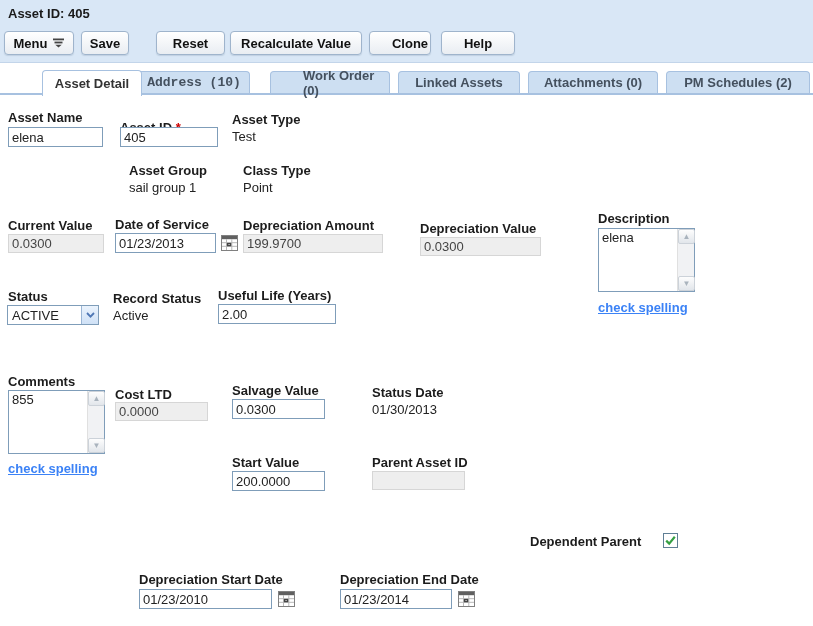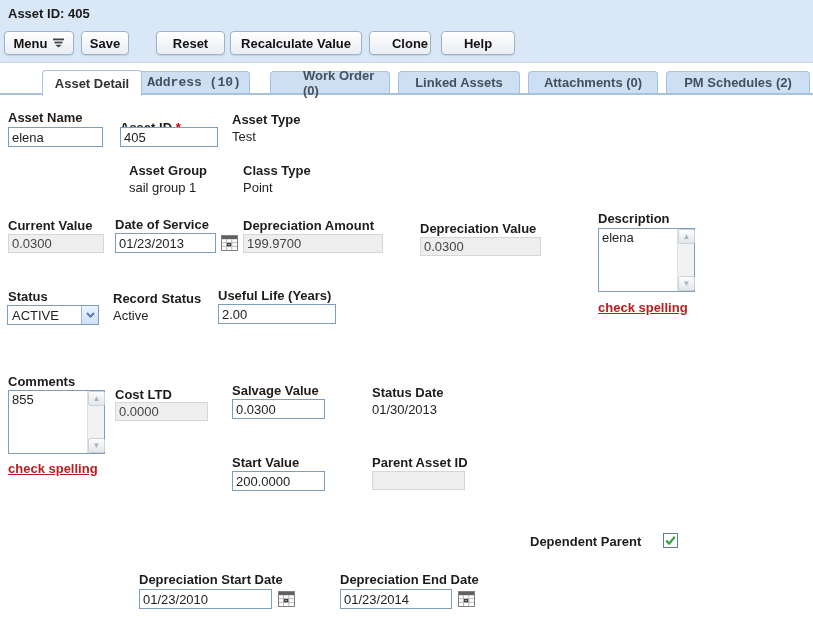--- a/index.html
+++ b/index.html
@@ -27,21 +27,21 @@
   .tab.active { top:70px; height:26px; background:#ffffff; color:#333; z-index:3; }
 
   
   .lbl { position:absolute; font-size:13px; font-weight:bold; color:#1c1c1c; white-space:nowrap; }
   .val { position:absolute; font-size:13px; color:#222; white-space:nowrap; }
   .req { color:#cc0000; font-weight:bold; }
   .inp { position:absolute; height:20px; border:1px solid #7f9db9; background:#fff;
          font-family:"Liberation Sans",sans-serif; font-size:13px; color:#222; padding:1px 3px; outline:none; }
   .ro  { position:absolute; height:19px; border:1px solid #d6d6d6; background:#eeeeee;
          font-family:"Liberation Sans",sans-serif; font-size:13px; color:#444; padding:1px 3px; }
-  .link { position:absolute; font-size:13px; font-weight:bold; color:#b91c1c; text-decoration:underline; cursor:pointer;text-align:right; }
+  .link { position:absolute; font-size:13px; font-weight:bold; color:#3b82f6; text-decoration:underline; cursor:pointer;text-align:right; }
 
   
   .ta-box { position:absolute; border:1px solid #7f9db9; background:#fff; }
   .ta-box textarea { position:absolute; left:0; top:0; width:calc(100% - 17px); height:100%;
          border:none; resize:none; outline:none; overflow:hidden;
          font-family:"Liberation Sans",sans-serif; font-size:13px; color:#222; padding:1px 3px; }
   .sb { position:absolute; right:0; top:0; bottom:0; width:17px; background:#f1f2f4; border-left:1px solid #e0e0e0; }
   .sb-btn { position:absolute; left:0; width:17px; height:15px; display:flex; align-items:center; justify-content:center;
             background:linear-gradient(#fdfdfd,#e2e6eb); border:1px solid #ccd2d9; border-radius:2px;
             color:#a9b3bd; font-size:8px; cursor:pointer; }

